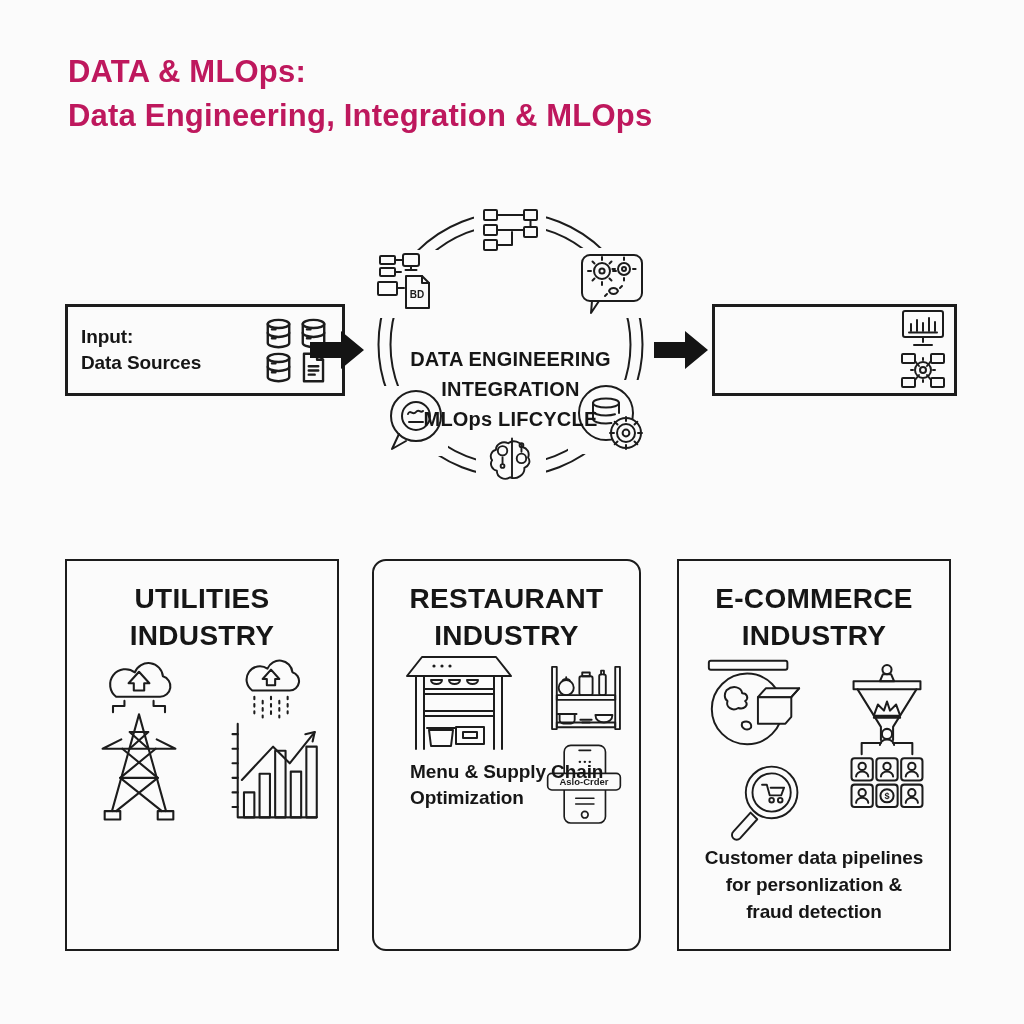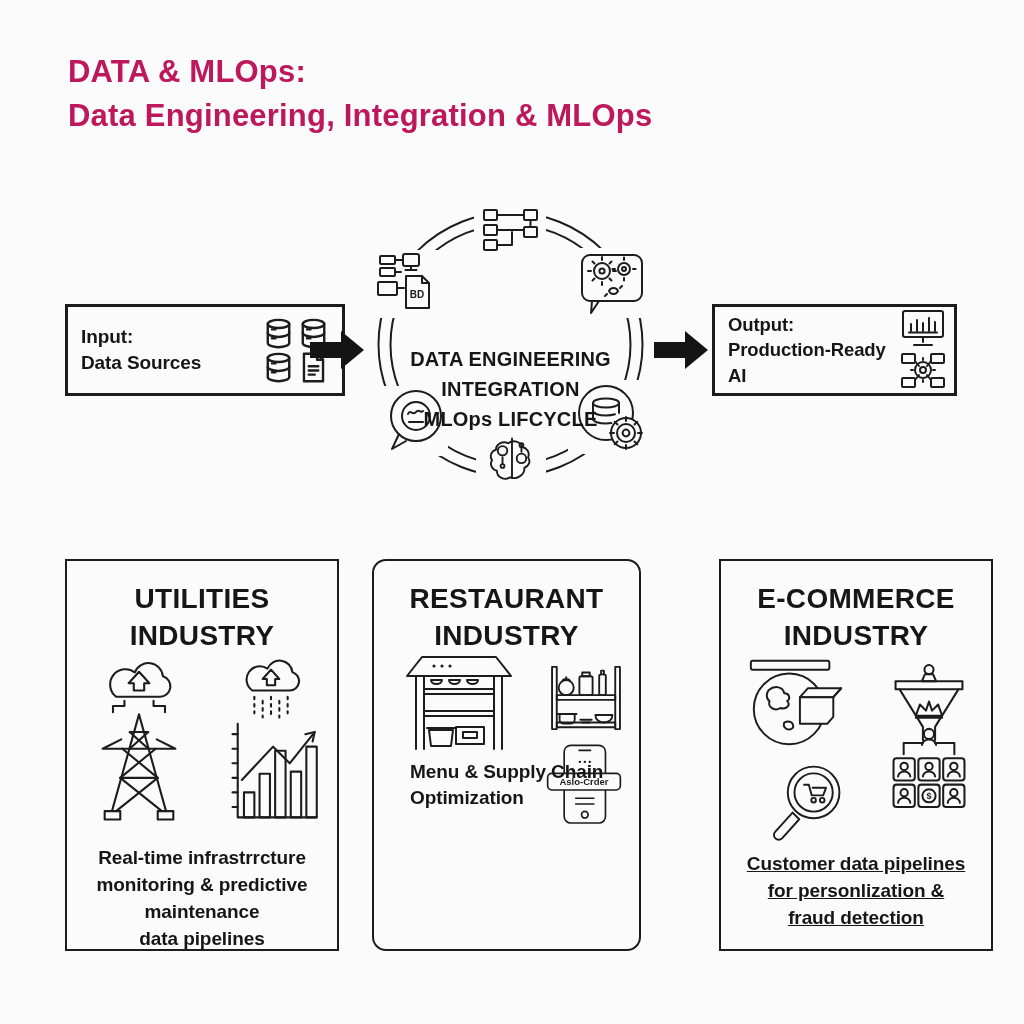--- a/index.html
+++ b/index.html
@@ -38,28 +38,28 @@
   .ci-ul{left:0;top:44px;width:78px;height:68px;}
   .ci-ur{left:202px;top:42px;width:74px;height:70px;}
   .ci-ll{left:6px;top:180px;width:70px;height:70px;}
   .ci-lr{left:196px;top:174px;width:80px;height:74px;}
   .ci-b{left:104px;top:224px;width:70px;height:53px;}
 
   
   .card{position:absolute;top:559px;height:392px;border:2.5px solid #1c1c1c;box-sizing:border-box;}
   .card--utilities{left:65px;width:274px;}
   .card--restaurant{left:372px;width:269px;border-radius:14px;}
-  .card--ecommerce{left:677px;width:274px;margin-left:42px;}
+  .card--ecommerce{left:677px;width:274px;}
   .card-title{margin-top:20px;text-align:center;font-size:28px;font-weight:800;
               line-height:1.32;letter-spacing:.3px;}
   .card-caption{position:absolute;left:8px;right:8px;text-align:center;
                 font-size:19px;font-weight:700;line-height:1.42;letter-spacing:-.1px;}
   .cap-utilities{top:284px;}
   .cap-restaurant{top:296px;}
-  .cap-ecommerce{top:290px;text-decoration:underline;}
+  .cap-ecommerce{top:284px;}
   .midlabel{position:absolute;left:36px;top:198px;font-size:19px;font-weight:700;
             line-height:1.35;text-align:left;letter-spacing:-.1px;}
   .abs{position:absolute;}
 
   
   .ic *{stroke:#1c1c1c;stroke-width:2;fill:none;stroke-linecap:round;stroke-linejoin:round;}
   .ic .fill{fill:#1c1c1c;stroke:none;}
   .ic .bgline{fill:#fbfbfb;}
   .ic .dash{stroke-dasharray:2.5 4.5;}
   .ic text{stroke:none;fill:#1c1c1c;font-family:"Liberation Sans",sans-serif;font-weight:700;}
@@ -194,22 +194,20 @@
     <div class="cycletext pre">DATA ENGINEERING
 INTEGRATION
 MLOps LIFCYCLE</div>
   </div>
 
   <svg class="arrow arrow--right ic" width="56" height="40" viewBox="0 0 56 40">
     <polygon points="0,12 31,12 31,1 54,20 31,39 31,28 0,28"></polygon>
   </svg>
 
   <div class="iobox iobox--output">
-    <div class="iolabel pre">Output:
-Production-Ready AI</div>
     <div class="iocol">
       <svg class="ic" width="44" height="40" viewBox="0 0 44 40">
         <rect x="2" y="2" width="40" height="26" rx="2"></rect>
         <path d="M10 22v-7M16 22v-11M22 22v-8M28 22v-13M34 22v-9"></path>
         <path d="M8 23.5h28"></path>
         <path d="M22 28v5M13 36h18"></path>
       </svg>
       <svg class="ic" width="46" height="40" viewBox="0 0 46 40">
         <rect x="2" y="3" width="13" height="9" rx="1"></rect>
         <rect x="2" y="27" width="13" height="9" rx="1"></rect>
@@ -246,24 +244,20 @@
       <path d="M18 64v90M18 154h76"></path>
       <path d="M18 74h-5M18 88h-5M18 102h-5M18 116h-5M18 130h-5M18 144h-5"></path>
       <rect x="24" y="130" width="10" height="24"></rect>
       <rect x="39" y="112" width="10" height="42"></rect>
       <rect x="54" y="90" width="10" height="64"></rect>
       <rect x="69" y="110" width="10" height="44"></rect>
       <rect x="84" y="86" width="10" height="68"></rect>
       <polyline points="22,118 52,86 68,102 92,72"></polyline>
       <path d="M83 74l9-2-2 9"></path>
     </svg>
-    <div class="card-caption cap-utilities pre">Real-time infrastrrcture
-monitoring &amp; predictive
-maintenance
-data pipelines</div>
   </section>
 
   <section class="card card--restaurant">
     <h2 class="card-title pre">RESTAURANT
 INDUSTRY</h2>
     <svg class="ic abs" style="left:20px;top:88px" width="130" height="104" viewBox="0 0 130 104">
       <path d="M13 27L28 8h74l15 19z"></path>
       <circle class="fill" cx="40" cy="17" r="1.6"></circle>
         <circle class="fill" cx="48" cy="17" r="1.6"></circle>
         <circle class="fill" cx="56" cy="17" r="1.6"></circle>

